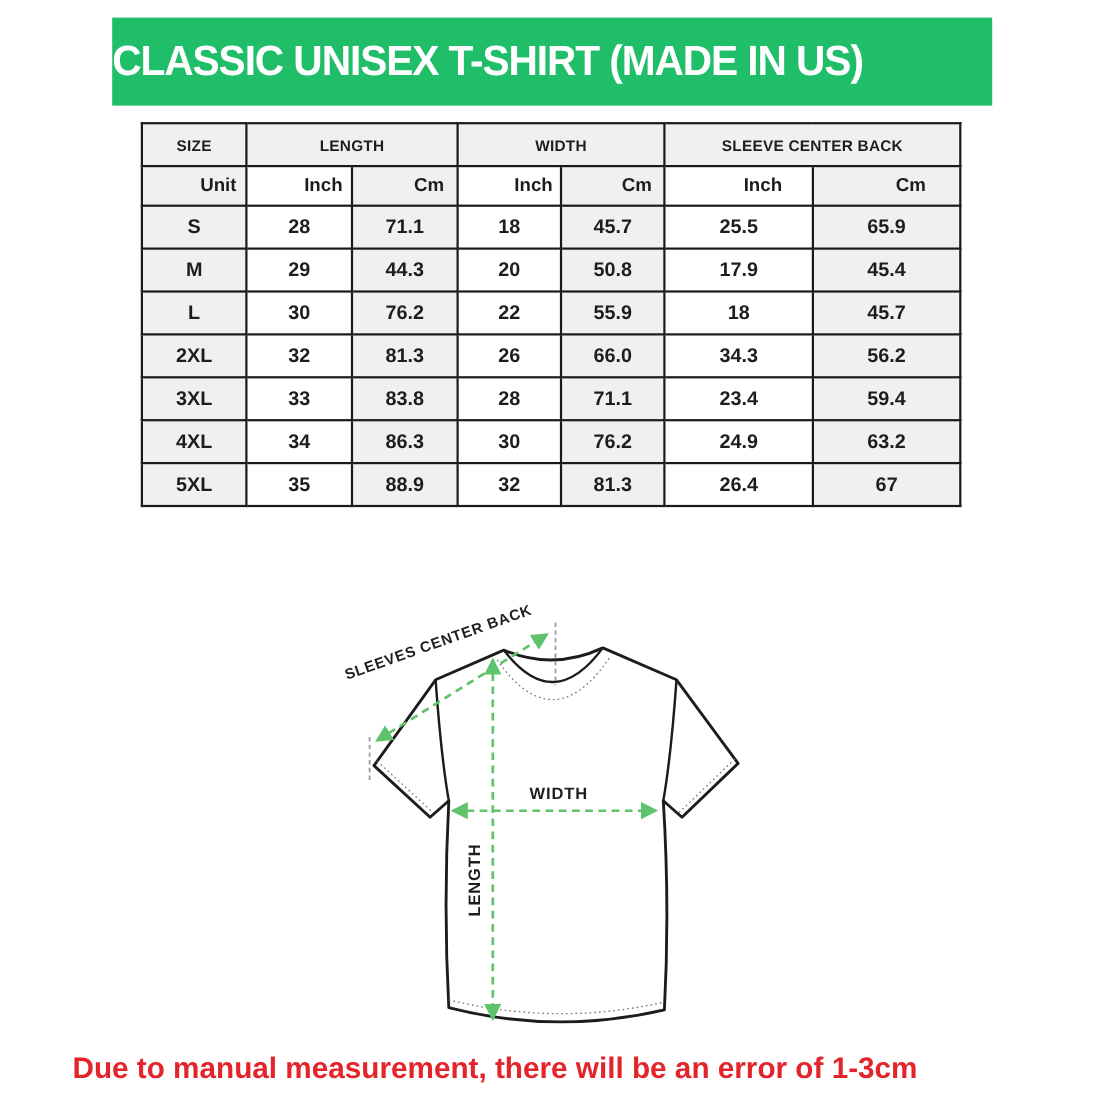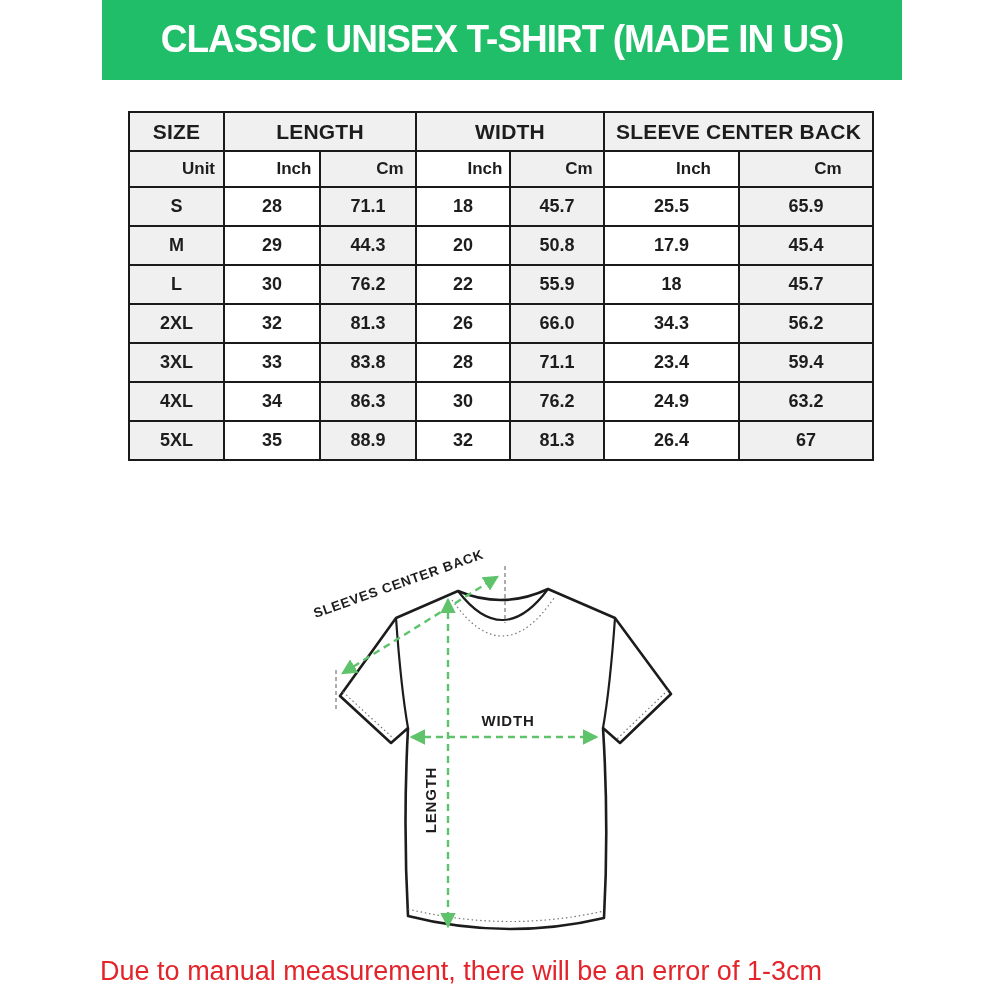--- a/index.html
+++ b/index.html
@@ -2,54 +2,54 @@
 <html><head>
 <meta charset="utf-8">
 <style>
   html,body{margin:0;padding:0;background:#fff;}
   .canvas{
     position:relative;width:1000px;height:1000px;background:#ffffff;overflow:hidden;
     font-family:"Liberation Sans",sans-serif;color:#1d1d1d;
   }
   
   .banner{
-    position:absolute;left:102px;top:0;width:800px;height:80px;
-    background:#20be69;display:flex;align-items:center;justify-content:center;
+    position:absolute;left:102px;top:16px;width:800px;height:80px;
+    background:#20be69;display:flex;align-items:center;
   }
   .banner h1{
     margin:0;color:#ffffff;font-size:37px;font-weight:800;letter-spacing:-1px;
     transform:scaleY(1.04);white-space:nowrap;
   }
   
   table.size-table{
     position:absolute;left:128px;top:111px;width:744px;
     border-collapse:collapse;table-layout:fixed;
   }
   table.size-table th,table.size-table td{
     border:2px solid #1a1a1a;text-align:center;vertical-align:middle;
     padding:0;font-weight:bold;background:#ffffff;
   }
-  table.size-table thead tr.row-group th{height:37px;font-size:21px;letter-spacing:.2px;margin-top:30px;}
+  table.size-table thead tr.row-group th{height:37px;font-size:14px;letter-spacing:.2px;margin-top:30px;}
   table.size-table thead tr.row-unit  th{height:34px;font-size:17px;padding-left:44px;}
   table.size-table tbody td{height:37px;font-size:18px;}
   .cell-gray{background:#f0f0f0 !important;}
   
   svg.diagram{position:absolute;left:300px;top:548px;}
   .shirt-outline{fill:#ffffff;stroke:#1c1c1c;stroke-width:2.6;stroke-linejoin:round;}
   .shirt-line{fill:none;stroke:#1c1c1c;stroke-width:2.2;}
   .stitch{fill:none;stroke:#777777;stroke-width:1.2;stroke-dasharray:1.5 2.8;}
   .gray-dash{stroke:#999999;stroke-width:1.6;stroke-dasharray:4 3;}
   .green-arrow{stroke:#5ec36a;stroke-width:2.4;stroke-dasharray:7 5;fill:none;}
   .diag-label{fill:#1d1d1d;font-family:"Liberation Sans",sans-serif;font-weight:bold;}
   .lbl-scb{font-size:13.5px;letter-spacing:.8px;}
   .lbl-wh{font-size:15px;letter-spacing:.8px;}
   
   .note{
     position:absolute;left:0;top:952px;width:900px;height:38px;line-height:38px;
-    margin:0;text-align:center;color:#e3242b;font-size:27px;font-weight:normal;padding-left:11px;
+    margin:0;text-align:center;color:#e3242b;font-size:27px;font-weight:bold;
   }
 </style>
 </head>
 <body>
 
 <div class="canvas">
 
   <header class="banner">
     <h1>CLASSIC UNISEX T-SHIRT (MADE IN US)</h1>
   </header>

